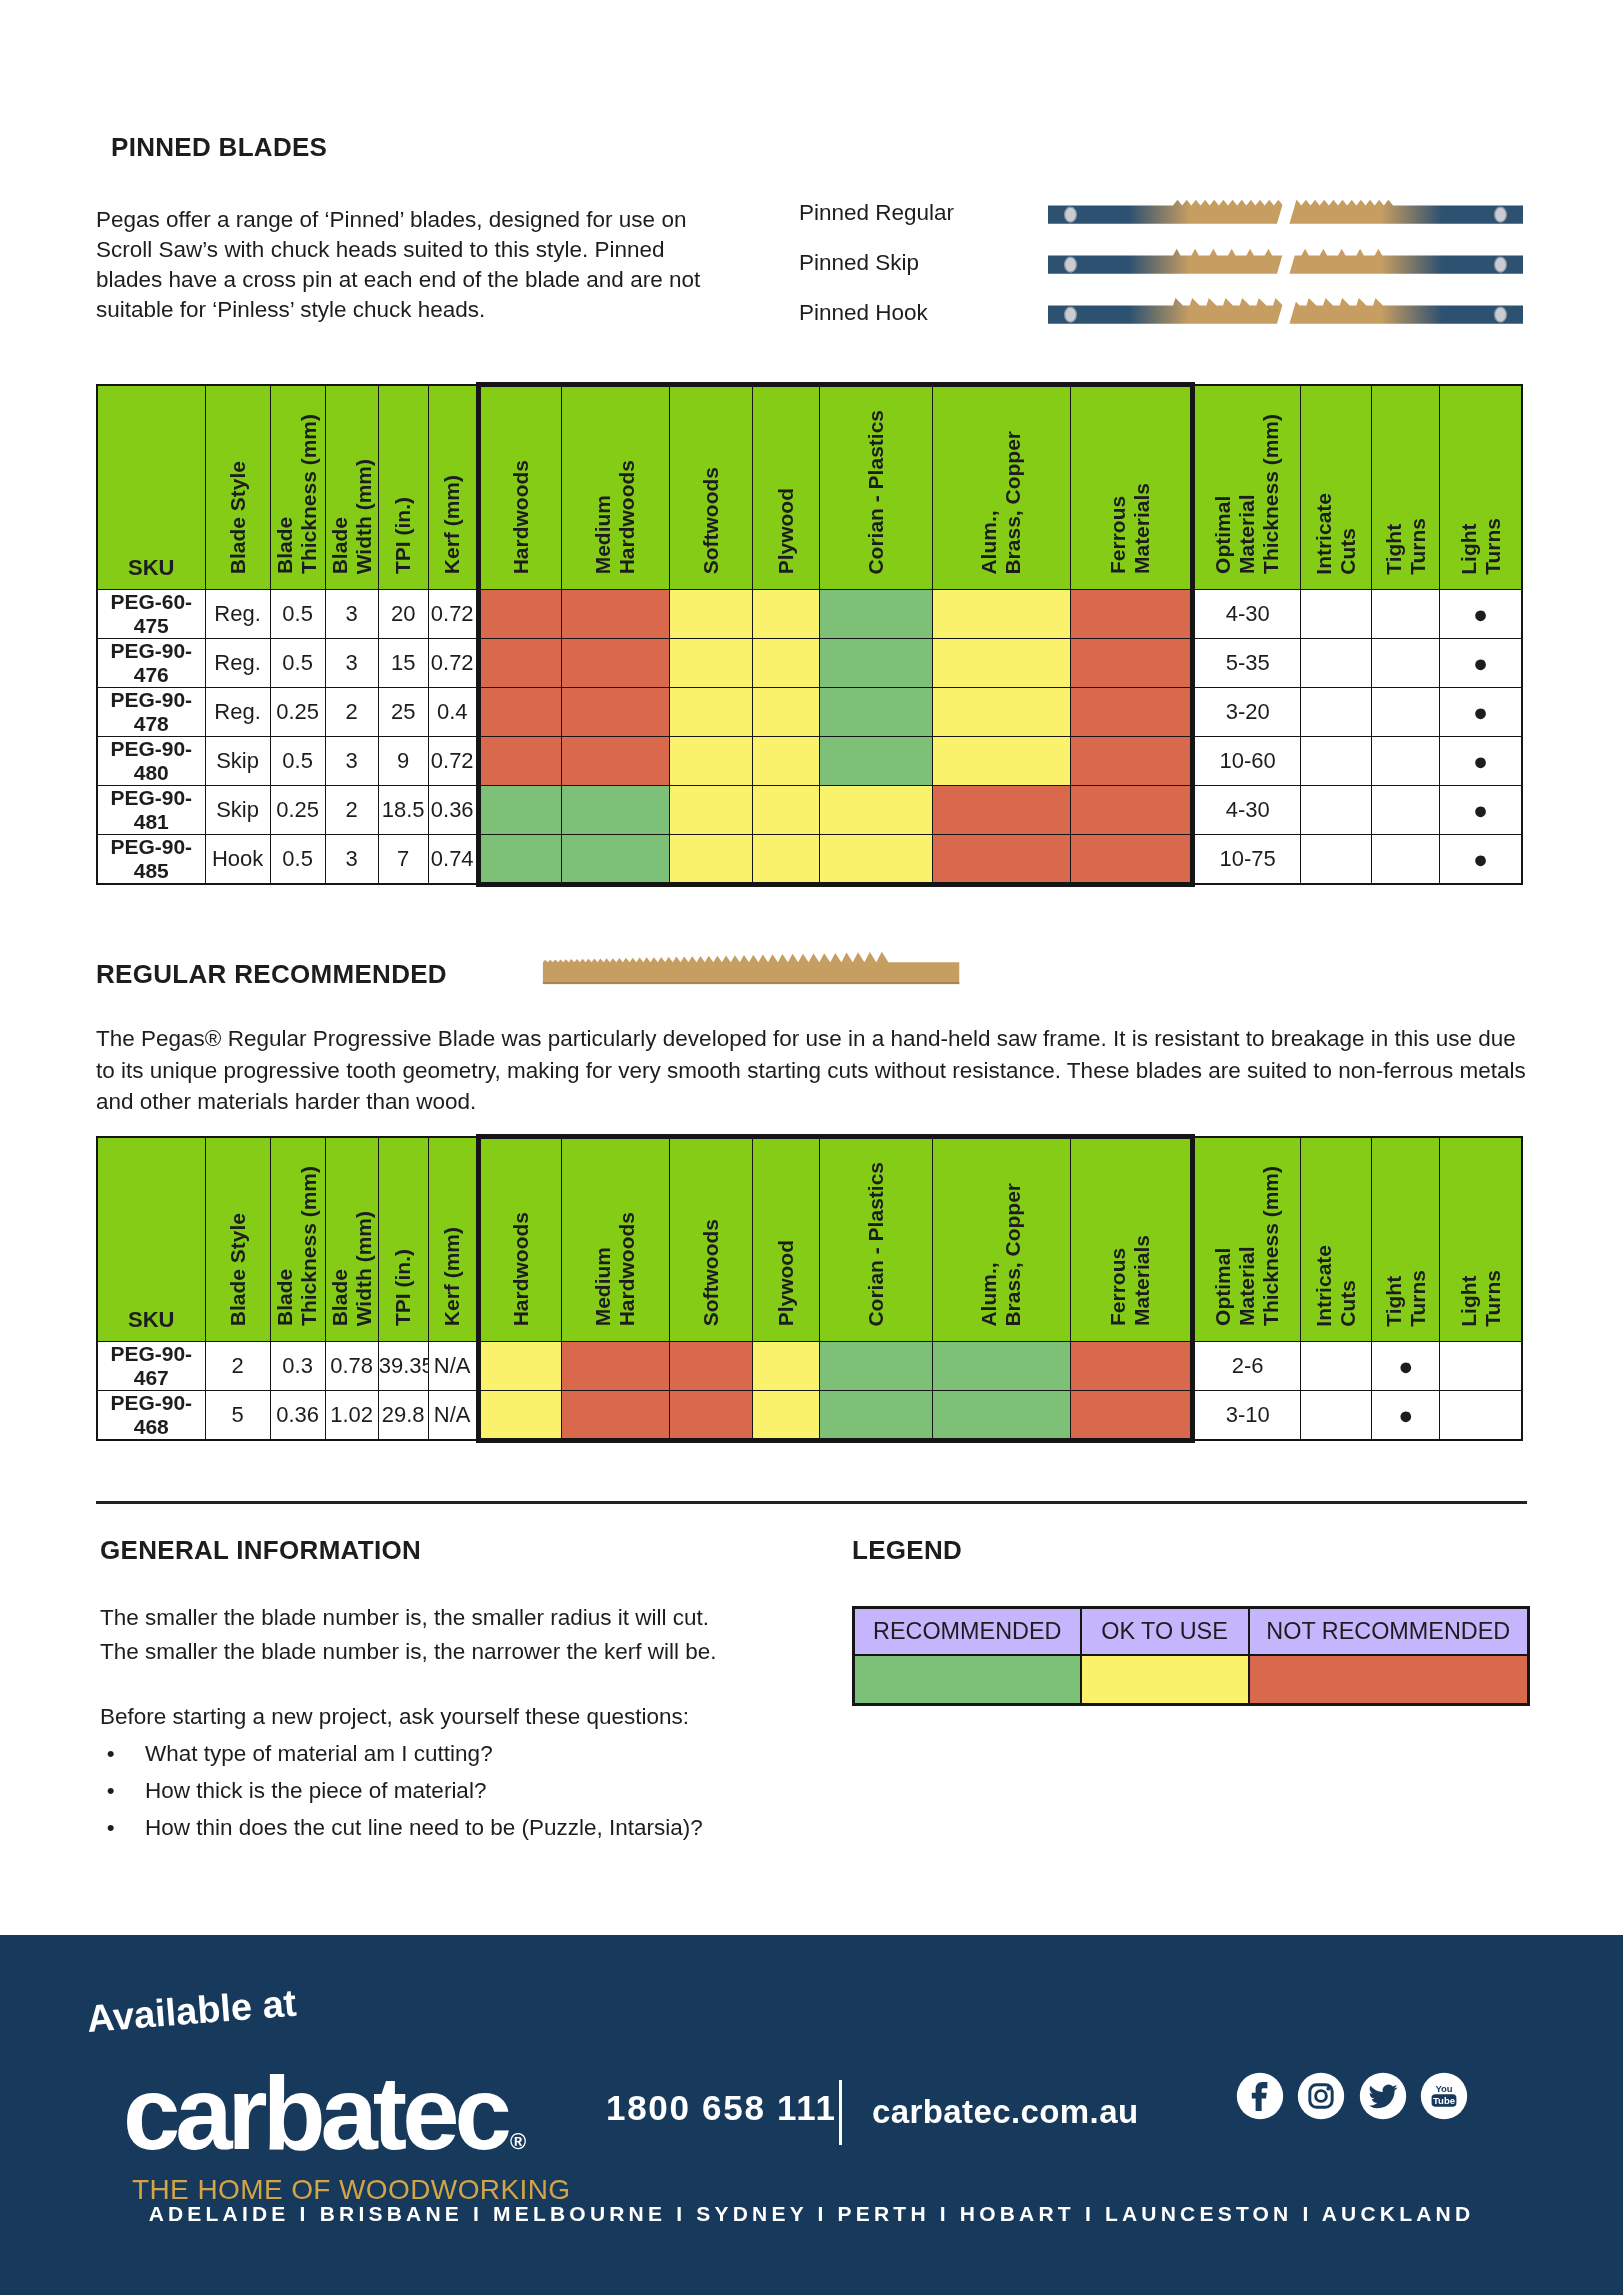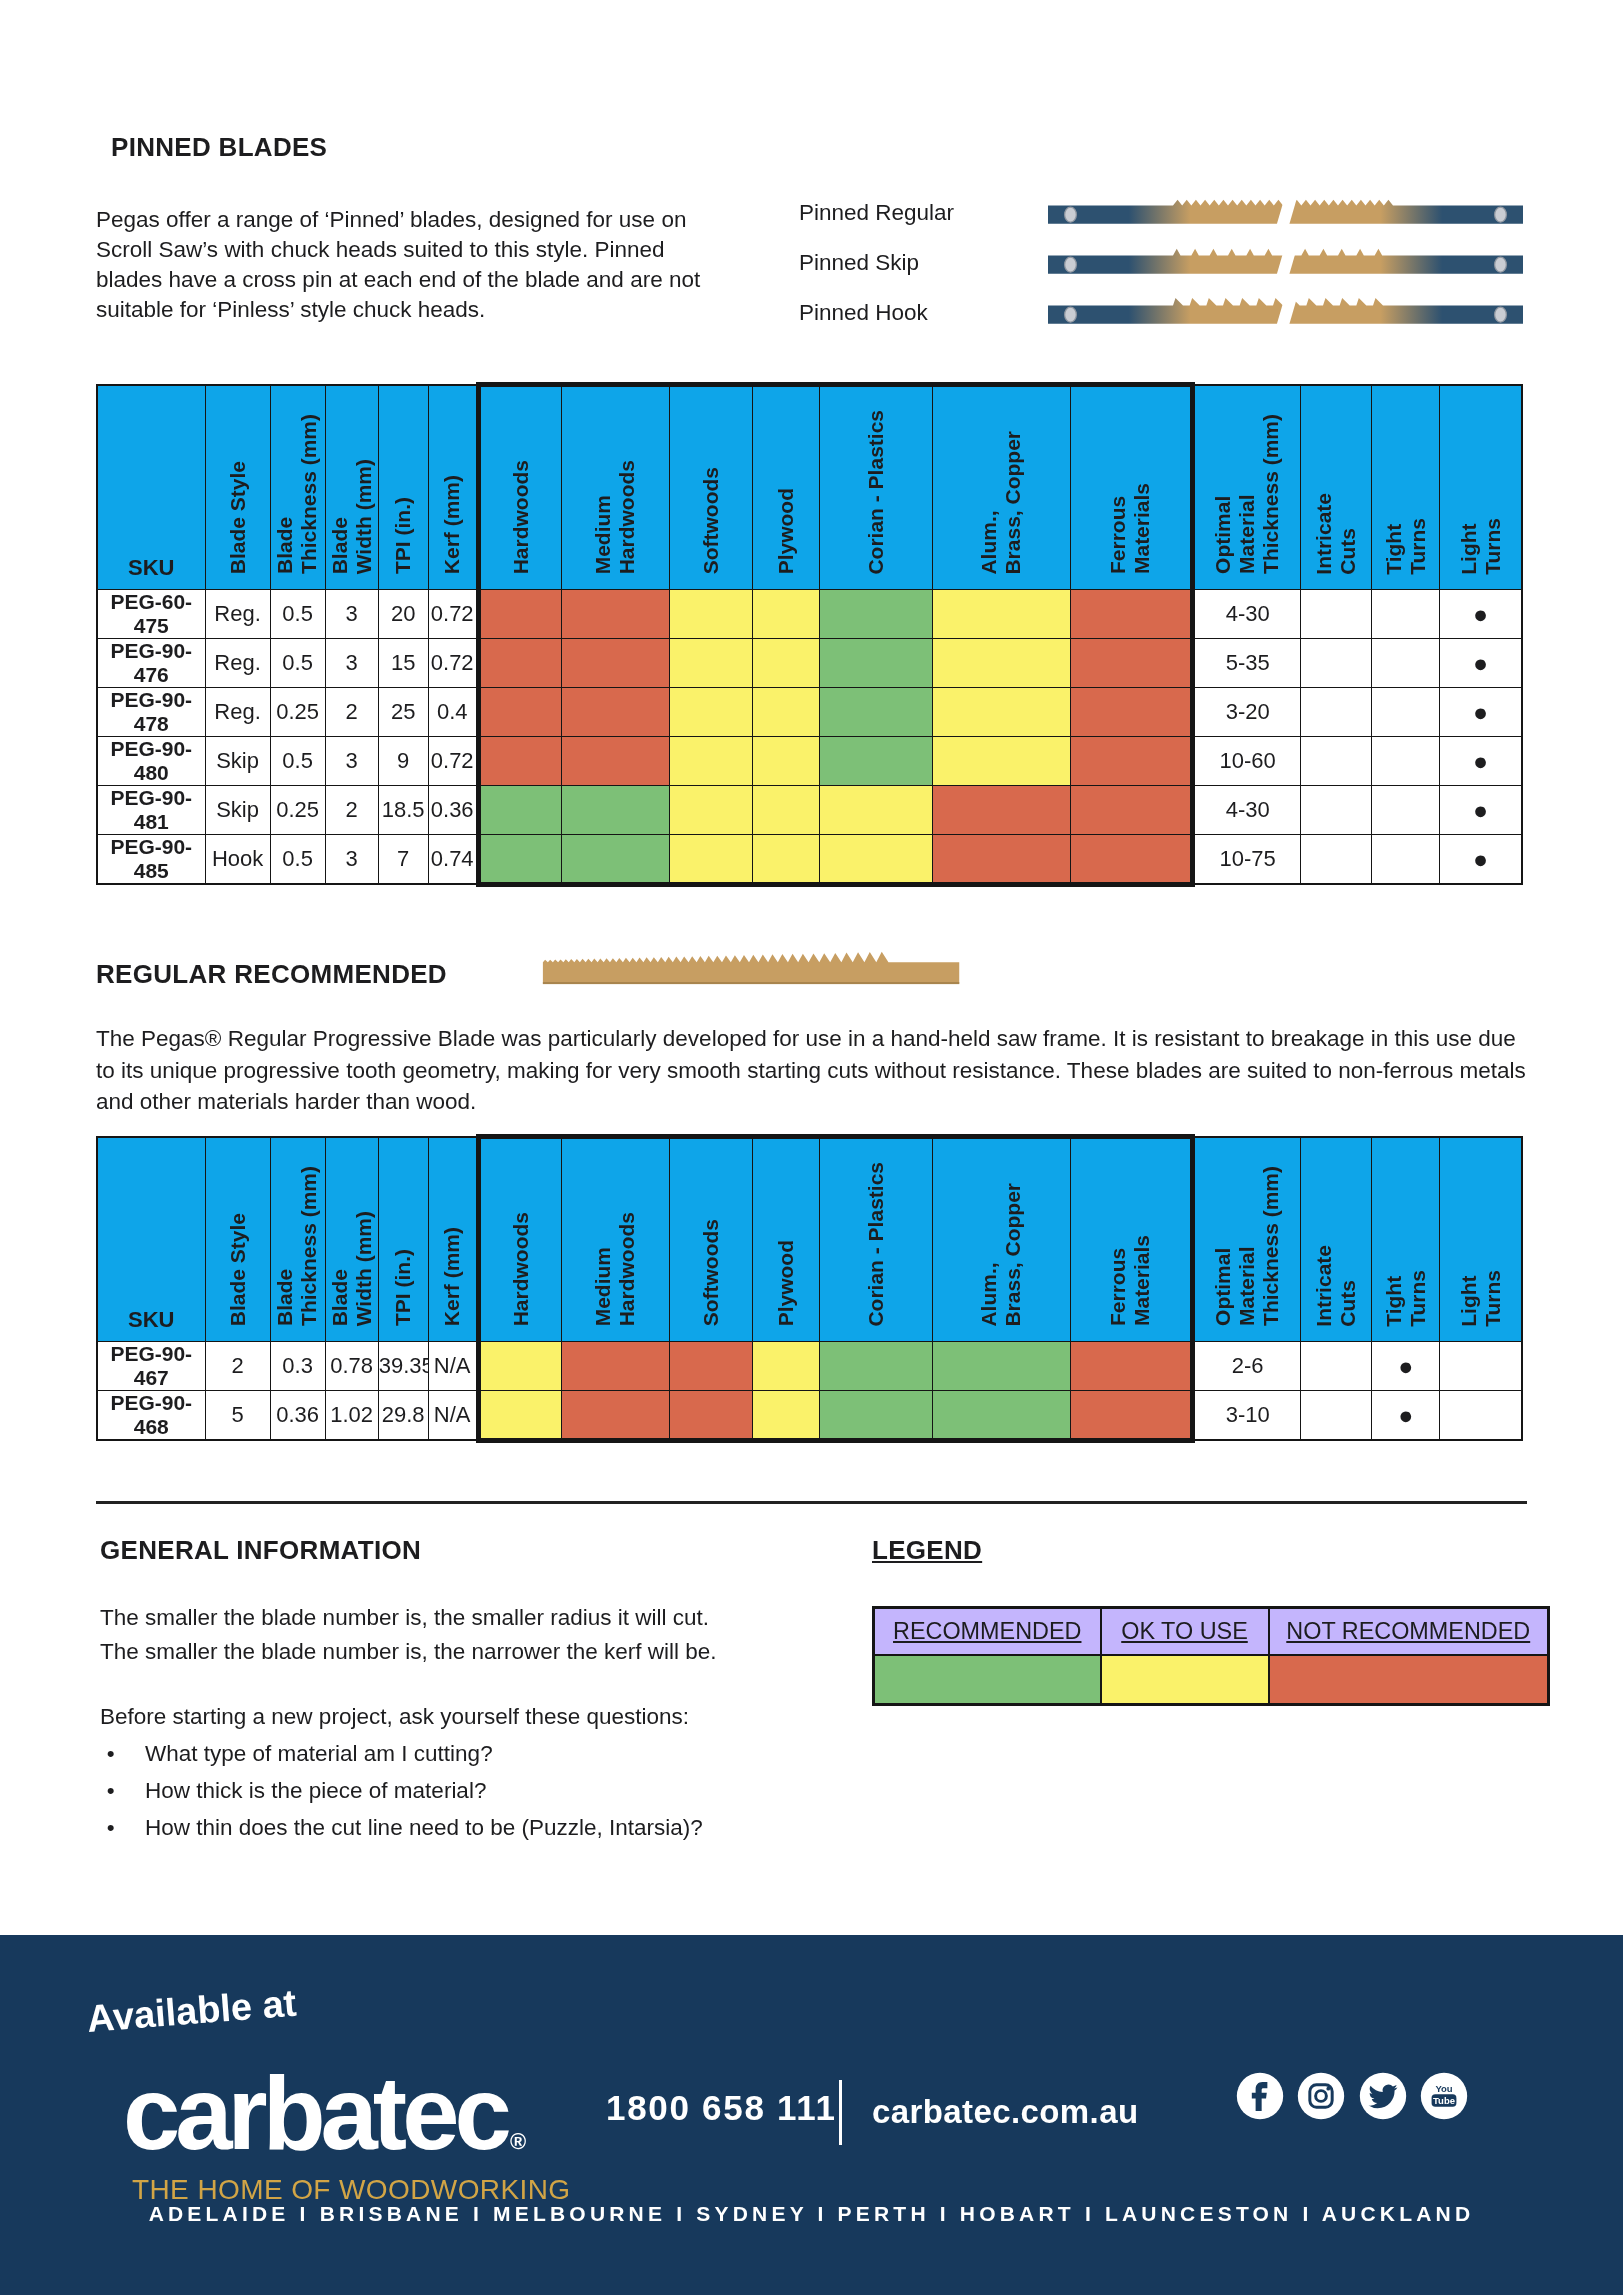--- a/index.html
+++ b/index.html
@@ -13,21 +13,21 @@
   .pblade-row{position:absolute;left:799px;width:734px;height:37px;display:flex;align-items:center;}
   .r0{top:194px}.r1{top:244px}.r2{top:294px}
   .pblade-label{width:249px;font-size:22.5px;}
   .blade-svg{display:block;}
   .pin{fill:#c9cdd3;stroke:#8f96a0;stroke-width:1.5;}
 
   .spec-table{border-collapse:collapse;table-layout:fixed;width:1427px;background:#fff;border:2.5px solid #151515;}
   .t1{position:absolute;left:96px;top:382px;}
   .t2{position:absolute;left:96px;top:1134px;}
   .spec-table th,.spec-table td{border:1.7px solid #151515;padding:0;overflow:hidden;}
-  .spec-table thead th{height:205px;vertical-align:bottom;background:#0ea5e9;}
+  .spec-table thead th{height:205px;vertical-align:bottom;background:#84cc16;}
   th.vert{padding:0 0 11.7px 0;text-align:center;}
   th.vert span{display:inline-block;writing-mode:vertical-rl;transform:rotate(180deg);
                white-space:pre-line;font-size:21px;font-weight:bold;line-height:1.15;text-align:left;}
   th.sku-h{text-align:center;font-size:22px;font-weight:bold;padding-bottom:8.3px;}
   .spec-table td{height:45px;text-align:center;font-size:22px;}
   td.sku-cell{font-weight:bold;font-size:21px;}
   .mat-first{border-left:5.8px solid #151515 !important;}
   .mat-last{border-right:5.8px solid #151515 !important;}
   .spec-table thead th.mat{border-top:5.8px solid #151515;}
   tr.last-row td.mat{border-bottom:5.8px solid #151515;}
@@ -42,21 +42,21 @@
 
   .rule{left:96px;top:1501px;width:1431px;height:3.3px;background:#222;}
 
   .general{left:100px;top:1535px;width:734px;}
   .general h2,.legend h2{font-size:26px;font-weight:bold;letter-spacing:0.3px;}
   .gi-lines{margin-top:35px;font-size:22.5px;line-height:1.5;}
   .gi-intro{margin-top:35px;font-size:22.5px;}
   .q-row{margin-top:11px;font-size:22.5px;display:flex;}
   .q-bullet{width:45px;padding-left:6.7px;}
 
-  .legend{left:872px;top:1535px;text-decoration:underline;}
+  .legend{left:852px;top:1535px;}
   .legend-table{border-collapse:collapse;border:3.3px solid #151515;margin-top:40px;}
   .legend-table td{border:2.5px solid #151515;padding:0;}
   .legend-labels td{height:47px;font-size:23.4px;text-align:center;background:#c4b5fd;min-width:0;}
   .legend-colors td{height:50px;}
 
   .footer{left:0;top:1935px;width:1623px;height:360px;background:var(--navy);color:#fff;}
   .available{left:87px;top:63px;font-size:38px;font-weight:bold;transform:rotate(-4.5deg);transform-origin:left center;}
   .brand{left:123px;top:127px;font-size:103px;font-weight:bold;letter-spacing:-5px;line-height:1;}
   .brand .reg{font-size:22px;letter-spacing:0;margin-left:3.3px;}
   .tagline{left:132px;top:239px;font-size:28px;letter-spacing:0.4px;color:var(--gold);}

